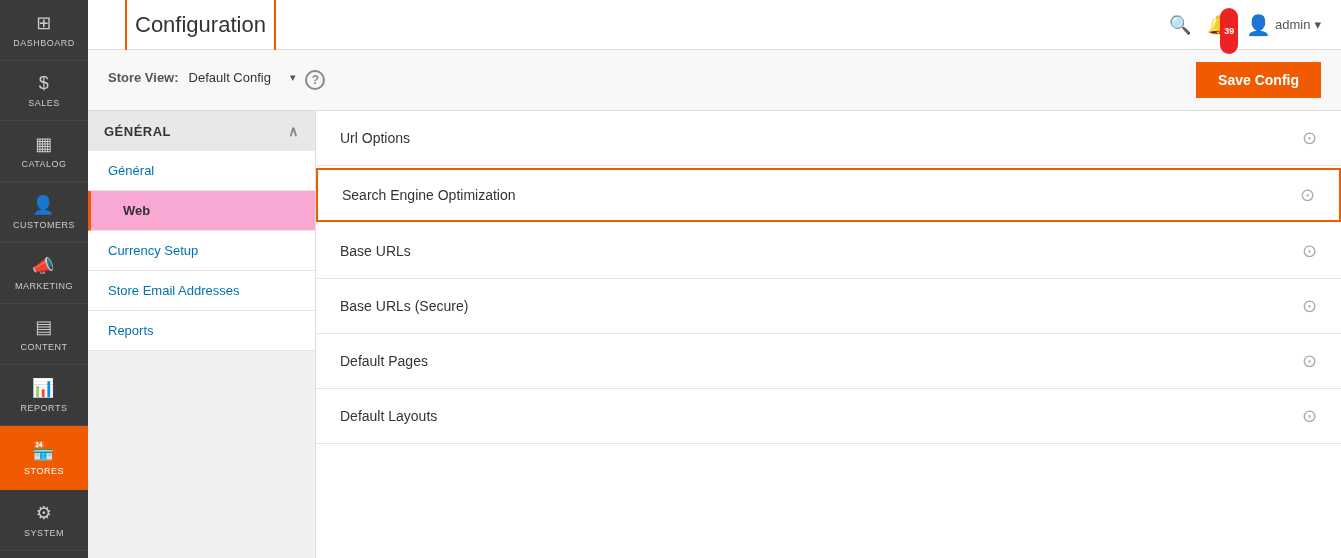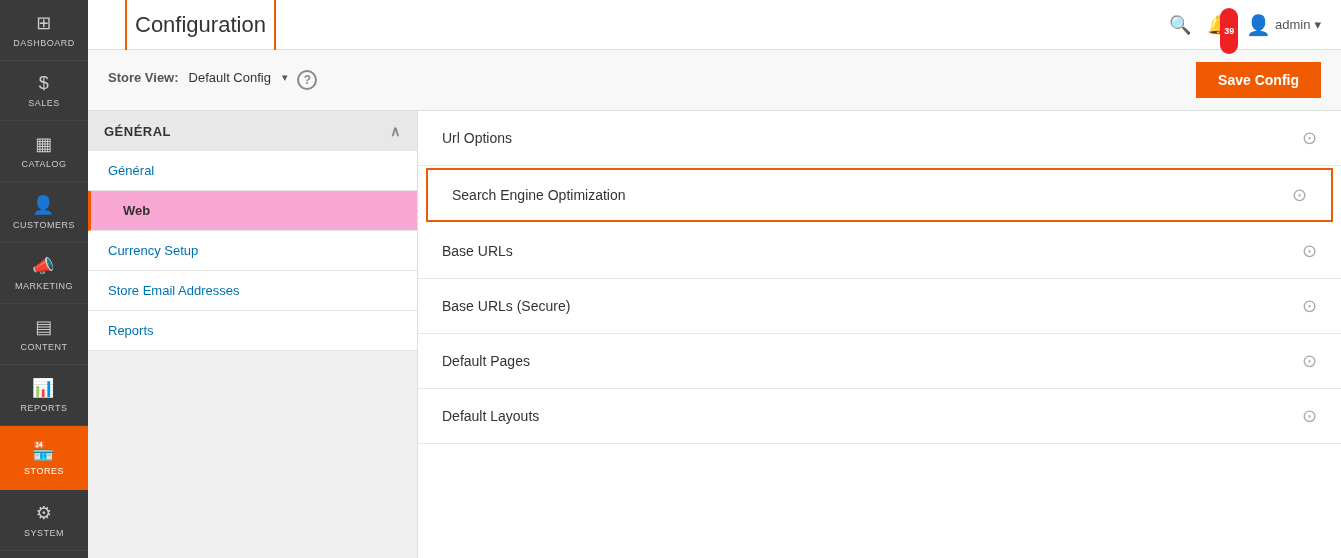--- a/index.html
+++ b/index.html
@@ -103,21 +103,21 @@
     }
     .store-bar-left {
       display: flex;
       align-items: flex-start;
       gap: 10px;
     }
     .store-label { font-size: 13px; color: #555; font-weight: 600; }
     .store-select {
       display: flex;
       align-items: center;
-      gap: 11px;
+      gap: 19px;
       cursor: pointer;
       font-size: 13px;
       color: #333;
     }
     .store-select .arrow { font-size: 11px; color: #555; }
     .help-icon {
       width: 20px; height: 20px;
       border: 2px solid #888;
       border-radius: 50%;
       display: flex; align-items: center; justify-content: center;
@@ -137,21 +137,21 @@
 
     
     .content-area {
       display: flex;
       flex: 1;
       overflow: hidden;
     }
 
     
     .left-panel {
-      width: 330px;
+      width: 228px;
       background: #f0f0f0;
       border-right: 1px solid #ddd;
       overflow-y: auto;
       flex-shrink: 0;
     }
     .panel-section-header {
       background: #e8e8e8;
       padding: 12px 16px;
       display: flex;
       align-items: center;
@@ -189,21 +189,21 @@
     .config-row {
       display: flex;
       align-items: center;
       justify-content: space-between;
       padding: 16px 24px;
       border-bottom: 1px solid #e5e5e5;
       cursor: pointer;
     }
     .config-row.highlighted {
       border: 2px solid #f05a00;
-      margin: 2px 8px;
+      margin: 2px 0;
       gap: 12px;
     }
     .config-row-title {
       font-size: 14px;
       color: #333;
       font-weight: 500;
     }
     .config-row-icon { font-size: 18px; color: #aaa; }
   </style>
 </head>

